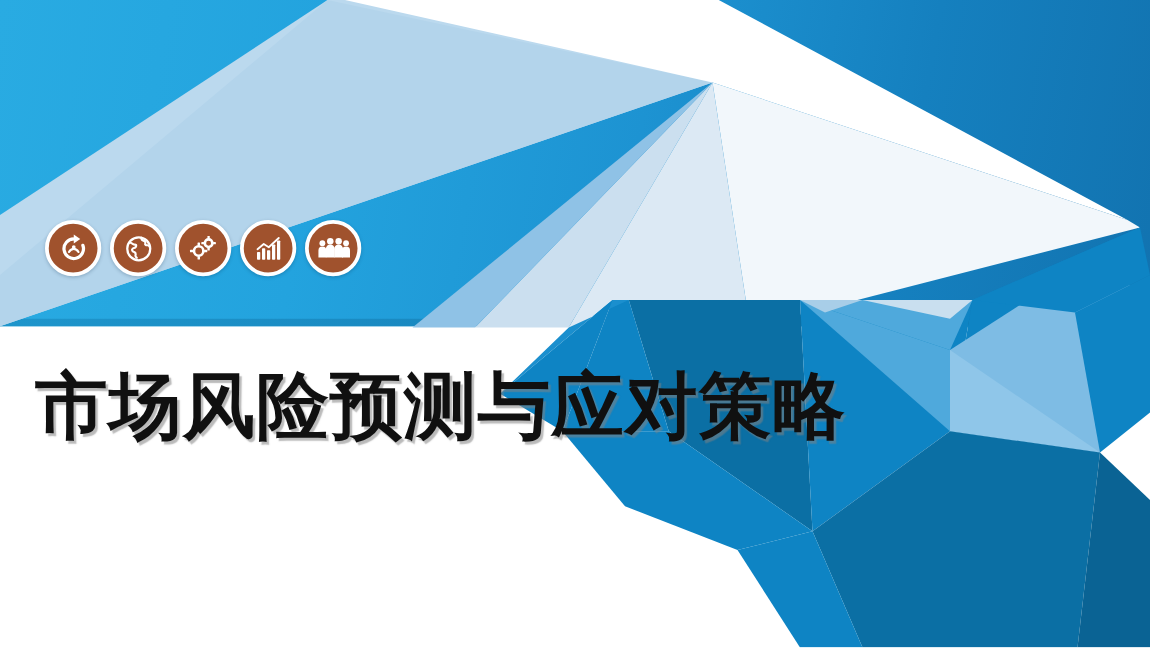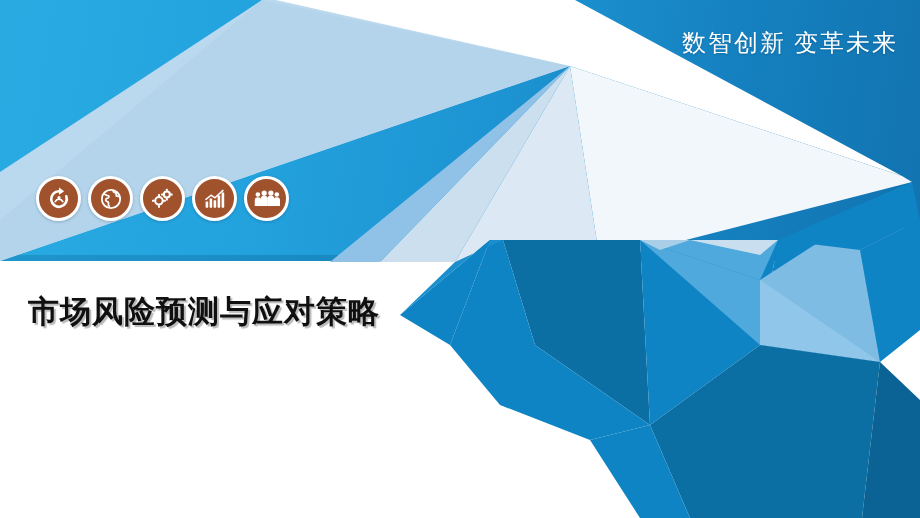--- a/index.html
+++ b/index.html
@@ -67,21 +67,21 @@
     box-shadow:0 1px 3px rgba(0,40,70,.25);
   }
   .icon-badge svg{display:block;}
 
   
   #title{
     position:absolute;
     left:28px;top:296px;
     font-family:"Liberation Sans","DejaVu Sans",sans-serif;
     font-weight:bold;
-    font-size:31px;
+    font-size:58px;
     line-height:1.05;
     color:#101010;
     letter-spacing:1px;
     white-space:nowrap;
     text-shadow:2px 2px 1px rgba(130,130,130,.55);
   }
 </style>
 </head>
 <body>
 
@@ -119,21 +119,20 @@
     <polygon points="860,250 920,220 920,330 880,362" fill="#0E84C4"></polygon>
 
     <polygon points="690,240 778,240 760,255" fill="#C9DFEF"></polygon>
     <polygon points="640,240 690,240 660,250" fill="#A8CEE8"></polygon>
 
     <polygon points="650,425 760,345 880,362 862,518 690,518" fill="#0B6FA4"></polygon>
     <polygon points="590,440 650,425 690,518 640,518" fill="#0E84C4"></polygon>
     <polygon points="862,518 880,362 920,400 920,518" fill="#0A6394"></polygon>
   </svg>
 
-  <div id="tagline">数智创新 变革未来</div>
 
   <div id="icon-row">
 
     <div class="icon-badge">
       <svg width="24" height="24" viewBox="0 0 24 24" aria-hidden="true">
         <path d="M12 4.2a7.8 7.8 0 1 0 7.3 5.1" fill="none" stroke="#fff" stroke-width="2.6" stroke-linecap="round"></path>
         <polygon points="12,0.6 12,7.8 17.2,4.2" fill="#fff"></polygon>
         <path d="M8.2 14.6c.9-1.6 2.3-2.5 3.8-2.5s2.9.9 3.8 2.5" fill="none" stroke="#fff" stroke-width="1.7" stroke-linecap="round"></path>
         <circle cx="12" cy="10.6" r="1.5" fill="#fff"></circle>
       </svg>

